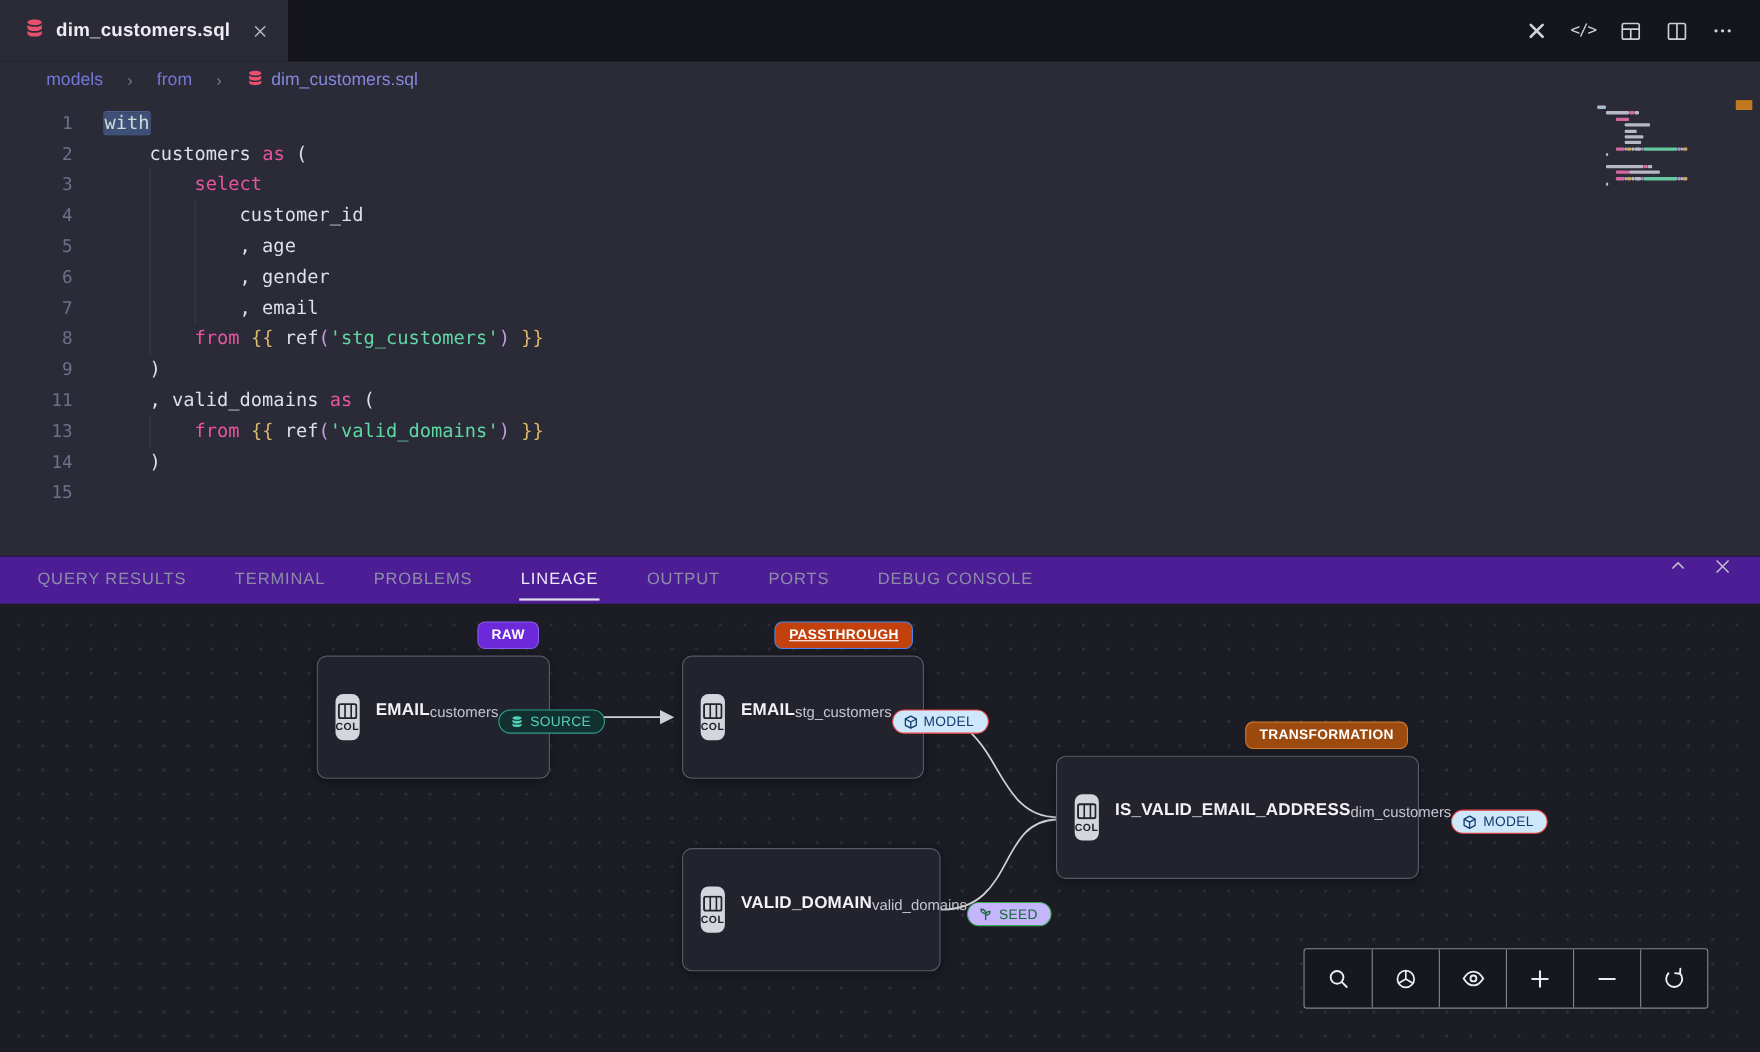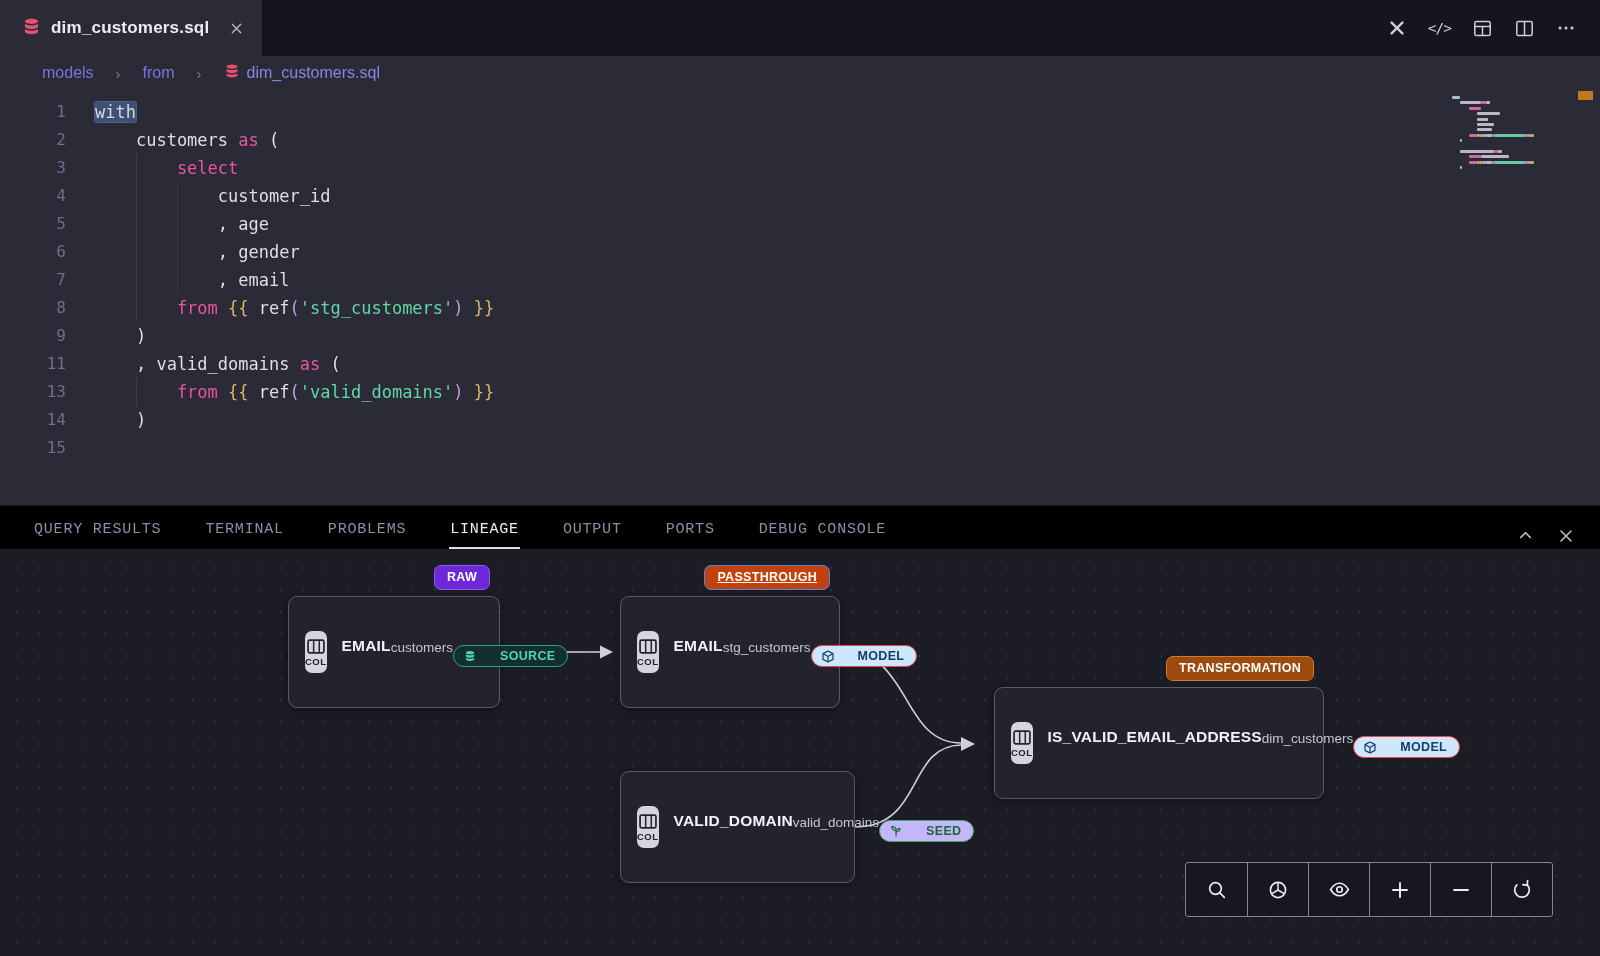--- a/index.html
+++ b/index.html
@@ -34,43 +34,43 @@
   .tok.br { color:#d8b66a; }
   .tok.pr { color:#c49ae2; }
   .tok.str { color:#5fd8a5; }
   .tok.sel { color:#cfdcd6; background:#3e5078; border-radius:2px; box-shadow:0 0 0 1px #4c5f8a; }
   .minimap { position:absolute; top:6px; right:40px; width:108px; }
   .mm-row { height:3px; margin-bottom:2.4px; display:flex; }
   .mm-tok { height:100%; border-radius:1px; }
   .scroll-annotation { position:absolute; top:1px; right:7px; width:15px; height:9px; background:#c2781e; }
 
   
-  .panel-head { height:44px; background:#000000; border-top:1px solid #191921; display:flex; align-items:flex-end; gap:42px; padding:0 26px 0 33px;font-family:Liberation Mono, monospace; }
+  .panel-head { height:44px; background:#4c1d95; border-top:1px solid #191921; display:flex; align-items:flex-start; gap:42px; padding:0 26px 0 33px; }
   .ptab { color:#8d8da8; font-size:15px; letter-spacing:.8px; padding:12px 1px 9px; border-bottom:2px solid transparent; cursor:default; }
   .ptab.active { color:#eceafc; border-bottom-color:#e3dcea; }
   .panel-icons { margin-left:auto; display:flex; align-items:center; gap:24px; color:#c0c0cc; }
 
   
   .lineage { position:relative; height:407px; background:#1c1c25;
     background-image:radial-gradient(#31313d 1.1px, transparent 1.4px);
     background-size:22px 22px; background-position:6px 8px; }
   .edges { position:absolute; inset:0; pointer-events:none; }
 
   .node { position:absolute; height:112px; background:#23232e; border:1.5px solid #5a5a66; border-radius:9px;
     box-shadow:0 2px 10px rgba(0,0,0,.4); display:flex; align-items:center; gap:15px; padding:0 16px; }
   .node--a { left:288px; top:47px;  width:212px; }
   .node--b { left:620px; top:47px;  width:220px; }
   .node--c { left:620px; top:222px; width:235px; }
-  .node--d { left:994px; top:138px; width:330px; }
+  .node--d { left:960px; top:138px; width:330px; }
   .node-icon { width:46px; background:#d5d5dd; border-radius:7px; display:flex; flex-direction:column; align-items:center; padding:8px 0 6px; gap:2px; }
   .col-label { font-size:9.5px; font-weight:700; letter-spacing:.5px; color:#20202a; }
   .node-body { display:flex; flex-direction:row; }
   .node-title { font-size:15.5px; font-weight:700; color:#f2f2f6; letter-spacing:.2px; }
   .node-sub { font-size:13.5px; color:#c6c6d2; margin-top:3px; }
-  .badge { margin-top:8px; align-self:flex-start; display:inline-flex; align-items:center; gap:24px; border-radius:12px; padding:3px 12px 3px 10px; font-size:12.5px; font-weight:700; letter-spacing:.3px;justify-content:center; }
+  .badge { margin-top:8px; align-self:flex-start; display:inline-flex; align-items:center; gap:6px; border-radius:12px; padding:3px 12px 3px 10px; font-size:12.5px; font-weight:400; letter-spacing:.3px;justify-content:center; }
   .badge svg { display:block; }
   .badge--source { background:#11302e; border:1px solid #2ea08e; color:#56d0bc; }
   .badge--model  { background:#cfe7fb; border:1px solid #ef4444; color:#123d6e; }
   .badge--seed   { background:#c4b5fd; border:1px solid #41a95c; color:#186a33; }
   .tag { position:absolute; top:-32px; right:9px; padding:4px 12px 5px; border-radius:7px; font-size:12.5px; font-weight:700; letter-spacing:.3px; color:#fff; white-space:nowrap; }
   .tag--raw { background:#6d28d9; border:1px solid #8a5cf0; }
   .tag--passthrough { background:#c2410c; border:1px solid #4c86ea;text-decoration:underline; }
   .tag--transformation { background:#9c4a0e; border:1px solid #cf7a2e; }
 
   .lin-toolbar { position:absolute; right:47px; bottom:39px; display:flex; background:#17171f; border:1px solid #85858f; border-radius:3px; overflow:hidden; }

